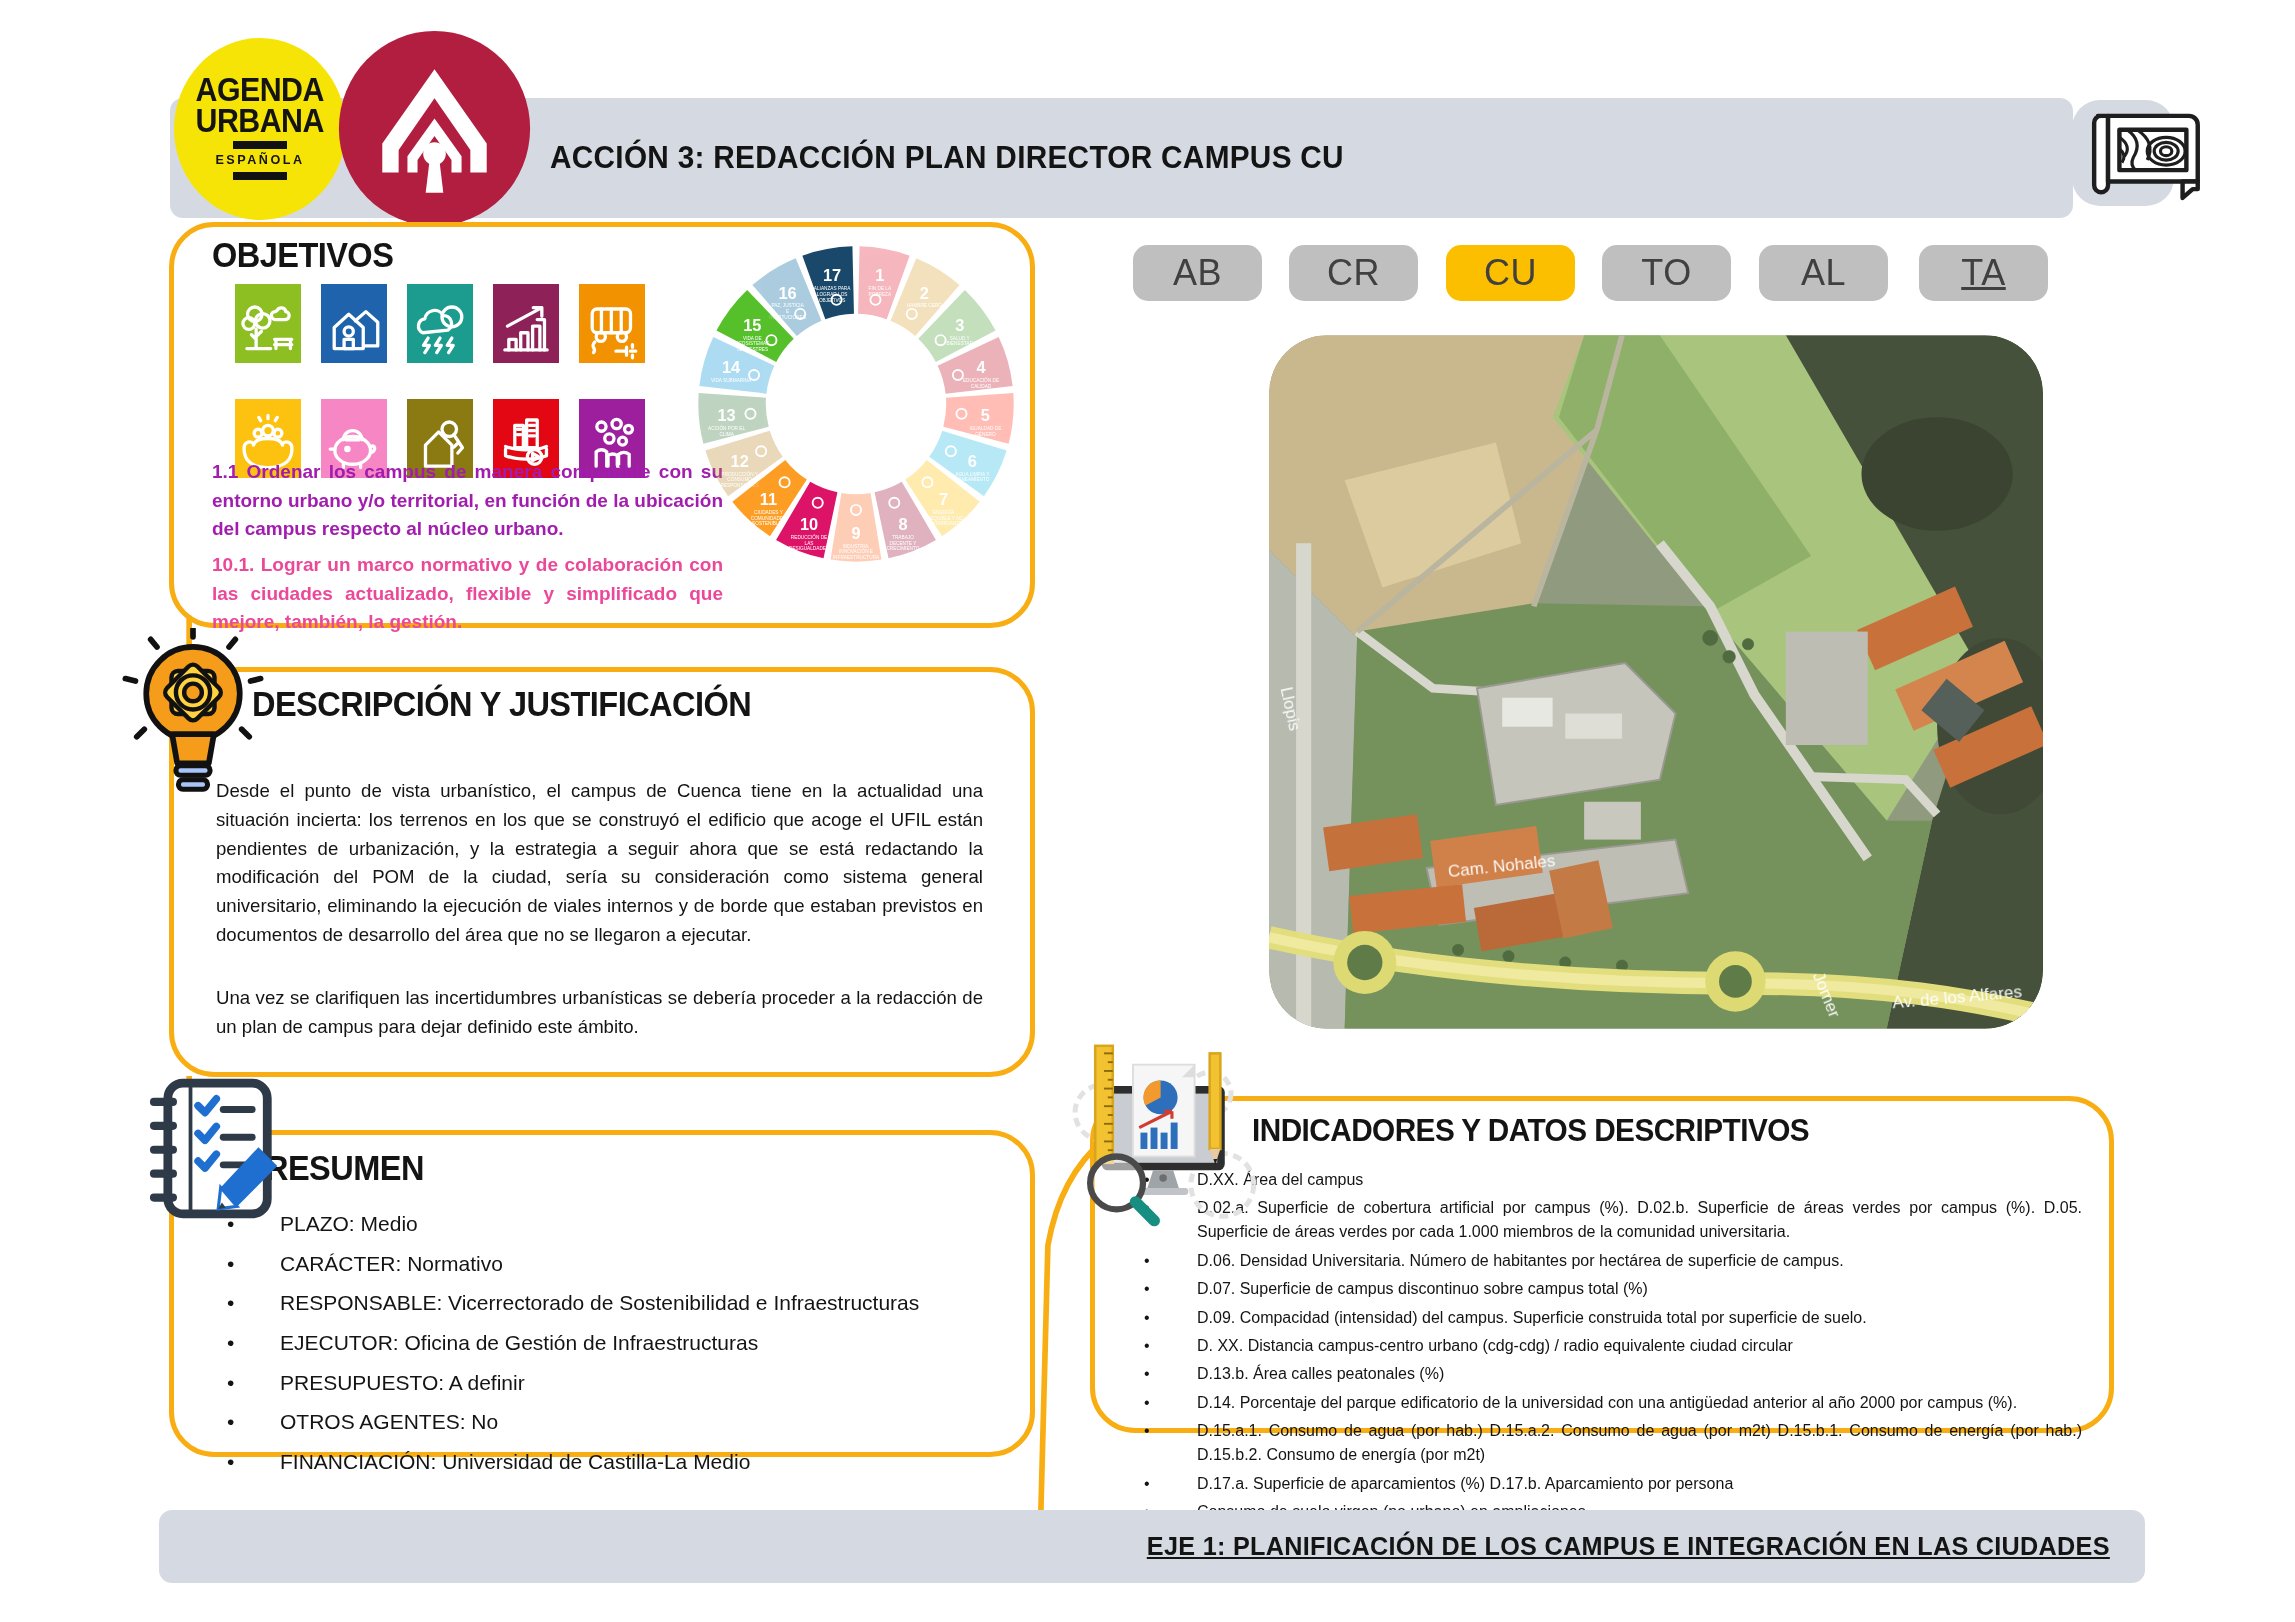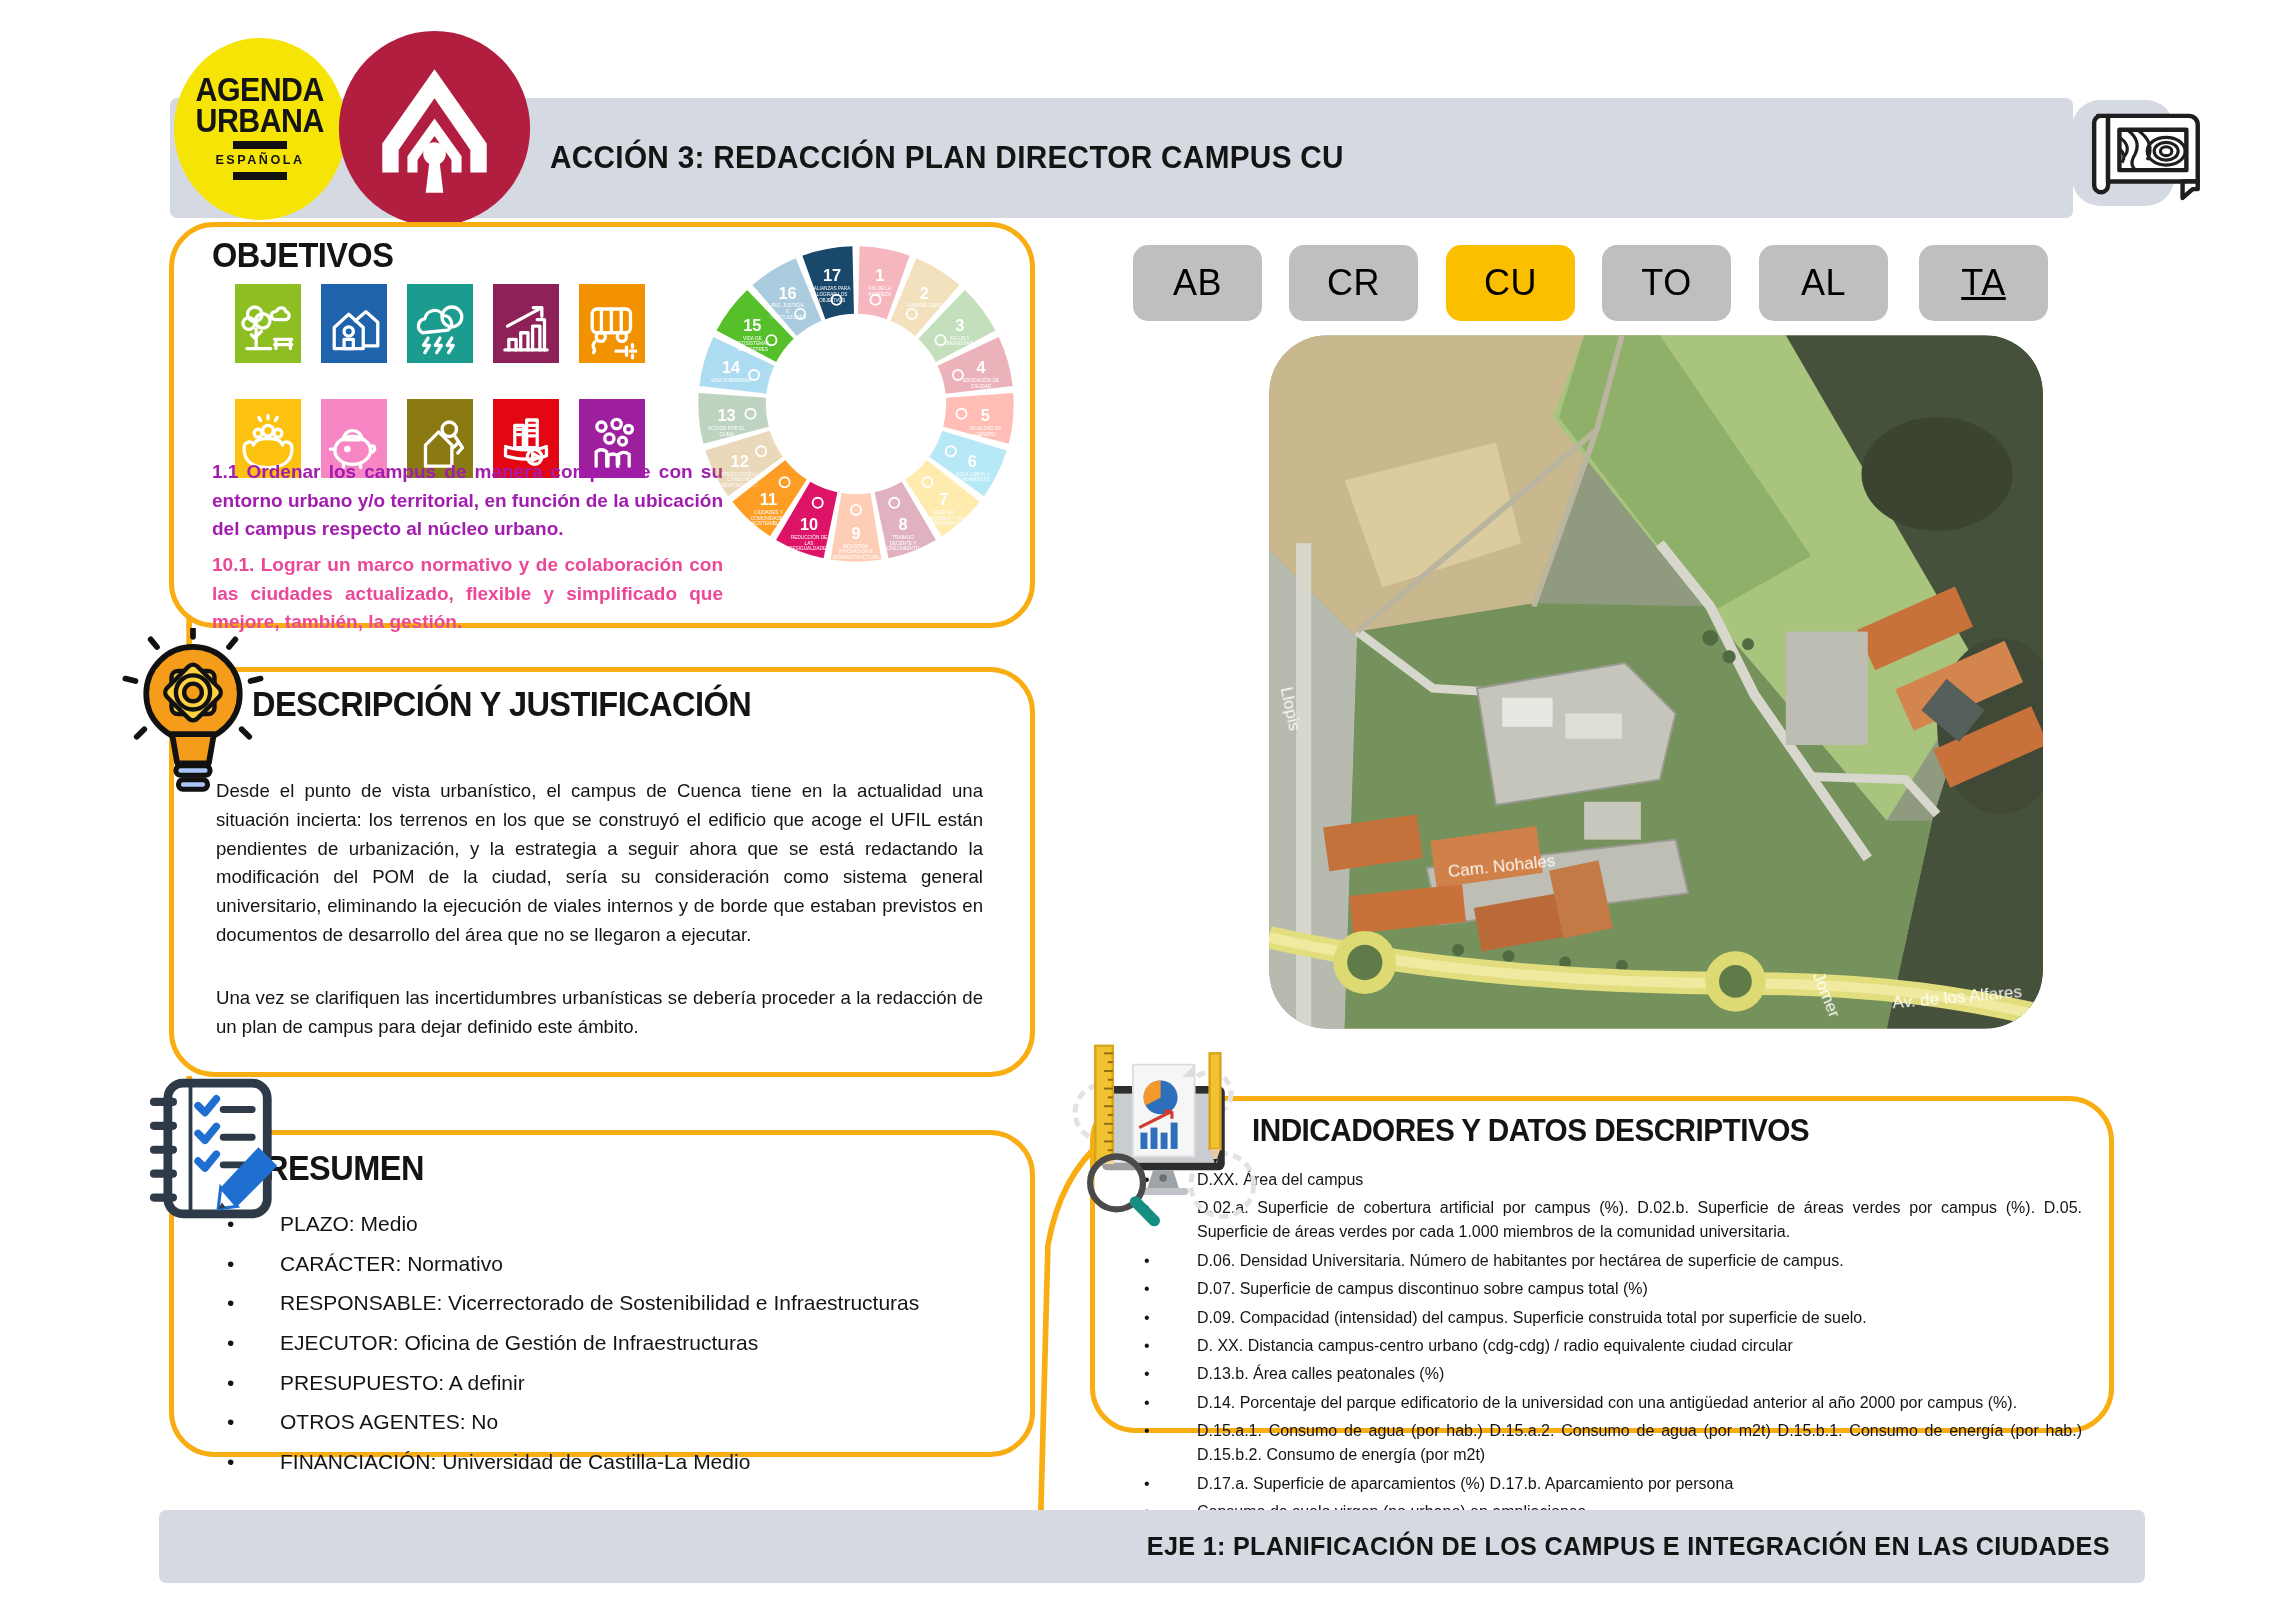--- a/index.html
+++ b/index.html
@@ -3,28 +3,28 @@
 <meta charset="utf-8">
 <style>
   :root{
     --gold:#F8AE12; --tabgray:#BFBFBF; --tabyellow:#FCBF00;
     --bargray:#D5DAE2; --ink:#141414;
   }
   html,body{margin:0;padding:0;background:#fff;}
   body{width:2295px;height:1623px;position:relative;overflow:hidden;
        font-family:"Liberation Sans",sans-serif;color:var(--ink);}
   .abs{position:absolute;}
-  .graybar{background:var(--bargray);border-radius:7px;}
+  .graybar{background:var(--bargray);border-radius:13px;text-decoration:underline;}
   .hd-title{font-size:31px;font-weight:800;letter-spacing:0.3px;transform:scaleX(.96);transform-origin:left center;white-space:nowrap;}
   .box{position:absolute;background:#fff;border:5.7px solid var(--gold);border-radius:45px;}
   .box-h{font-size:35px;font-weight:800;letter-spacing:-0.6px;transform:scaleX(.93);transform-origin:left center;white-space:nowrap;}
   .para{font-size:18.6px;line-height:1.55;text-align:justify;}
   .goal{font-size:19px;line-height:1.5;text-align:justify;font-weight:600;}
-  .tab{position:absolute;top:0;height:76px;width:129px;border-radius:15px;background:var(--tabgray);
-       display:flex;align-items:center;justify-content:center;color:#000000;font-size:36px;font-weight:500;
+  .tab{position:absolute;top:0;height:56px;width:129px;border-radius:15px;background:var(--tabgray);
+       display:flex;align-items:center;justify-content:center;color:#404040;font-size:36px;font-weight:500;
        letter-spacing:0.6px;transform-origin:center;text-align:center;}
   .tab.active{background:var(--tabyellow);}
   ul.blist{list-style:none;margin:0;padding:0;}
   ul.blist li{position:relative;padding-left:58px;}
   ul.blist li::before{content:"•";position:absolute;left:5px;top:0;}
   #resumen-list li{font-size:21px;line-height:1.38;margin-bottom:10.7px;}
   #indicadores-list li{font-size:16px;line-height:1.5;margin-bottom:4.4px;text-align:justify;}
   .tile{width:66px;height:79px;display:inline-block;}
   .logo-yellow{width:172px;height:182px;border-radius:50%;background:#F6E407;display:flex;flex-direction:column;
        align-items:center;justify-content:center;text-align:center;}

